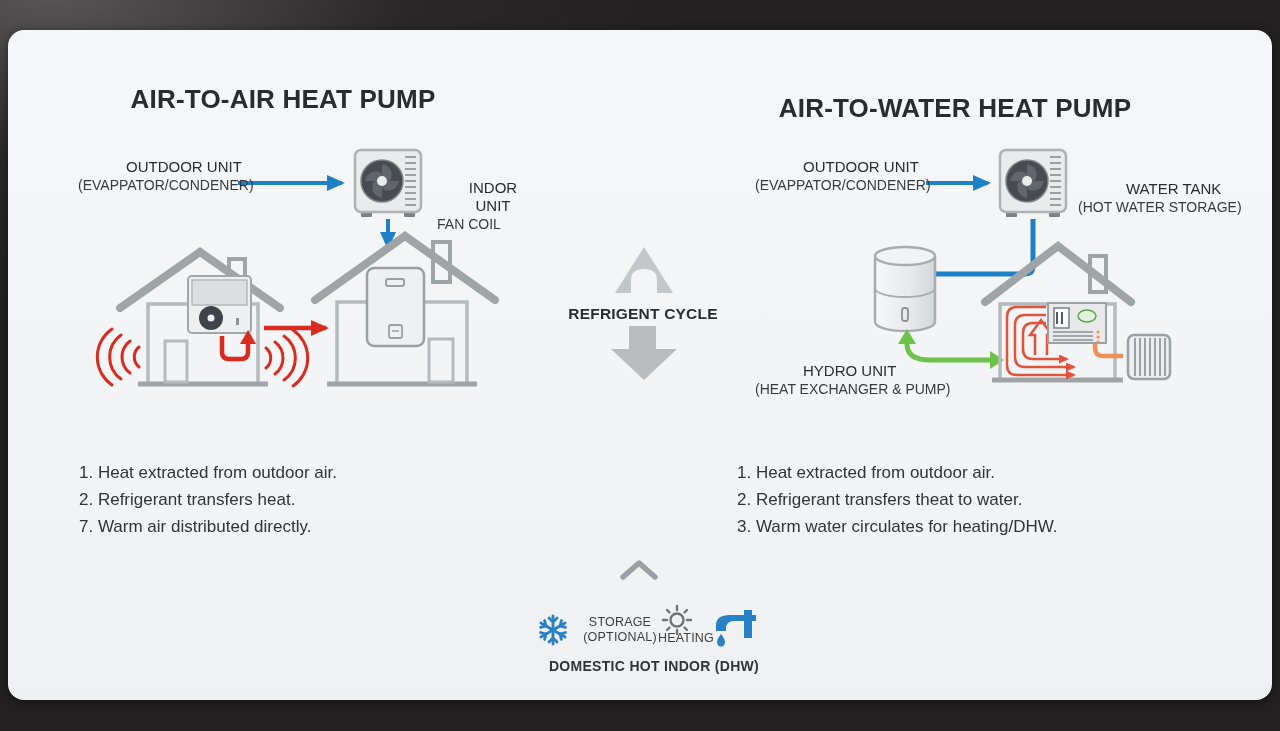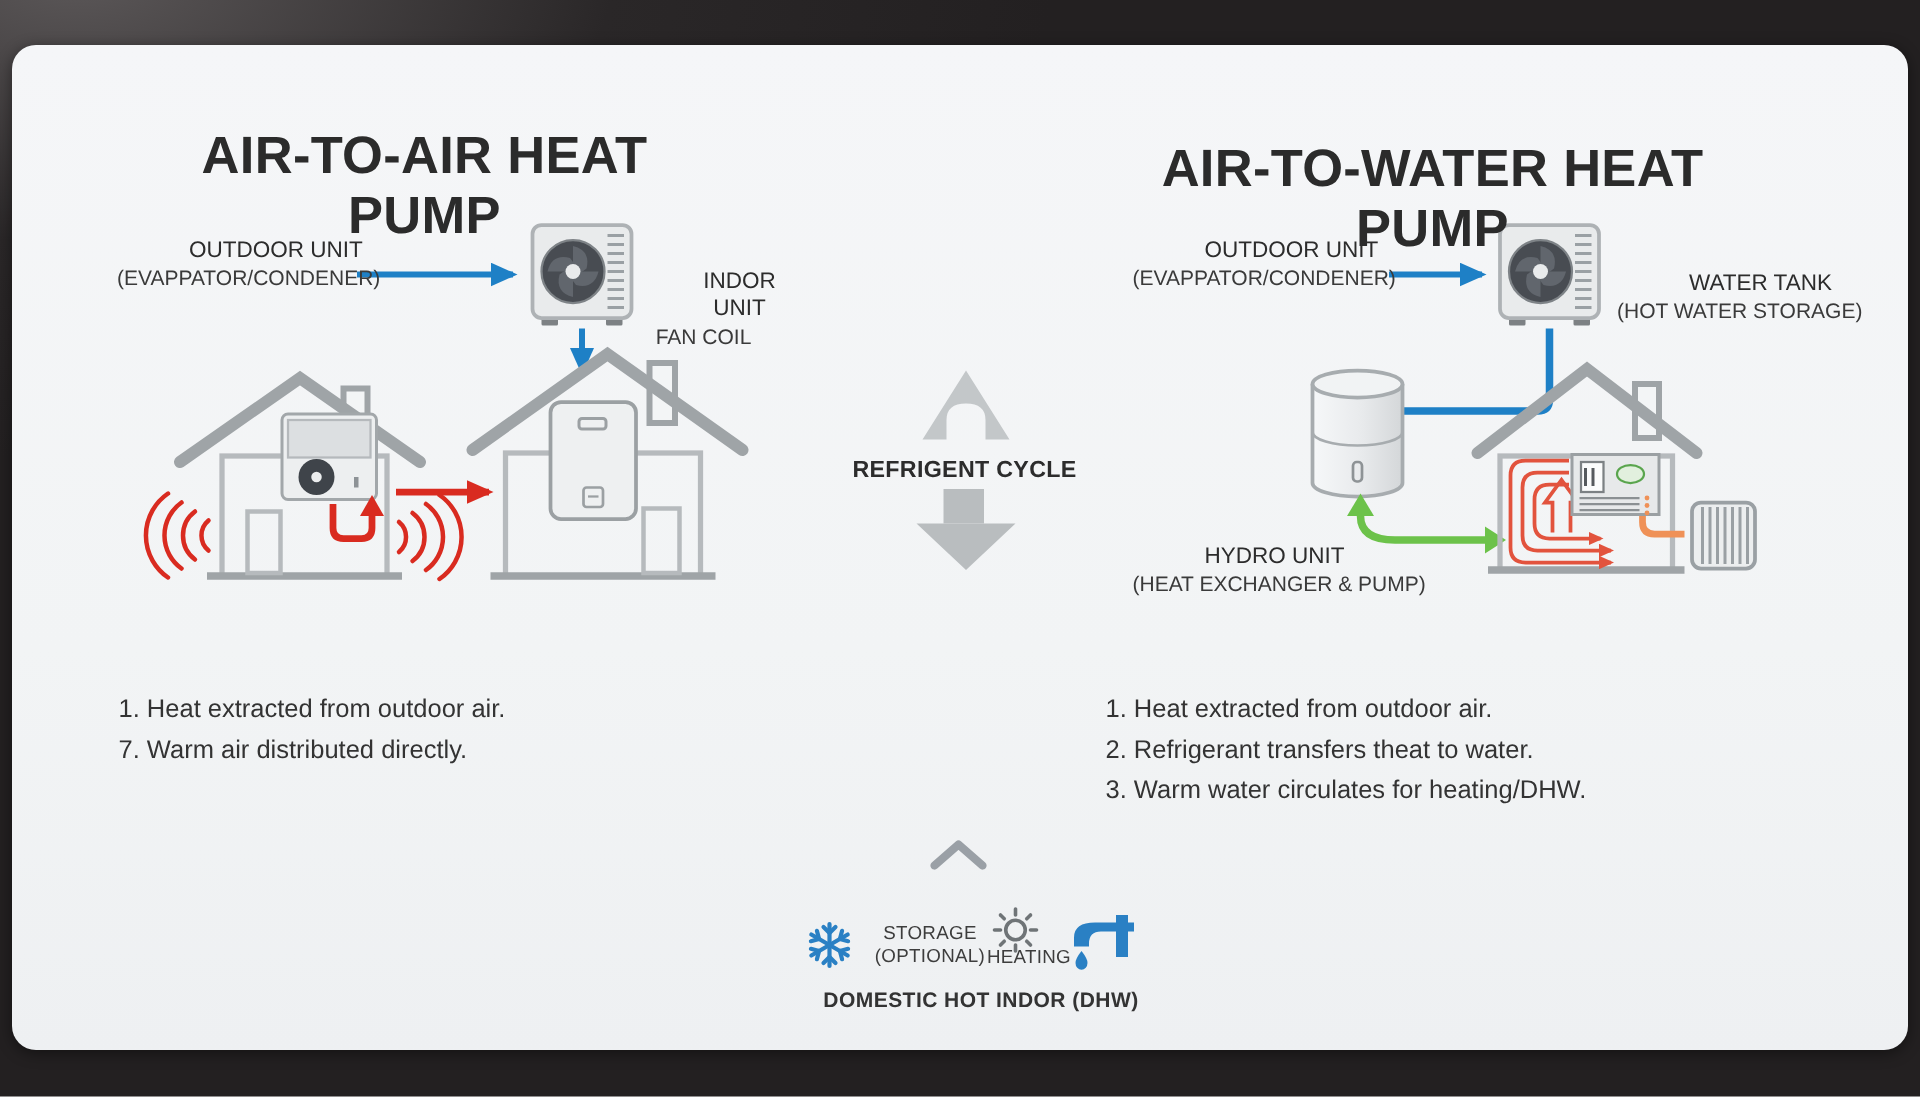--- a/index.html
+++ b/index.html
@@ -8,21 +8,21 @@
     background:radial-gradient(650px 320px at 4% -2%, #5b5758 0%, #2a2728 55%, #232021 100%);
     font-family:"Liberation Sans","DejaVu Sans",sans-serif;
     -webkit-font-smoothing:antialiased;
   }
   .panel{
     position:absolute;left:8px;top:30px;width:1264px;height:670px;
     background:linear-gradient(180deg,#f5f6f8 0%,#f2f4f5 60%,#eef0f2 100%);
     border-radius:16px;box-shadow:0 2px 10px rgba(0,0,0,.45);
   }
   .abs{position:absolute;}
-  .title{font-size:35px;font-weight:bold;color:#2b2b2b;text-align:center;letter-spacing:.2px;}
+  .title{font-size:26px;font-weight:bold;color:#2b2b2b;text-align:center;letter-spacing:.2px;}
   .lab-b{font-size:15px;font-weight:normal;color:#2c2c2c;line-height:18px;margin-left:48px;}
   .lab-s{font-size:14px;font-weight:normal;color:#3a3a3a;line-height:18px;}
   .steps{font-size:17px;color:#333;line-height:27px;white-space:nowrap;}
   .cyc{font-size:15.5px;font-weight:bold;color:#2c2c2c;text-align:center;letter-spacing:.2px;}
   .leg{font-size:12.5px;color:#3d3d3d;line-height:15px;text-align:center;letter-spacing:.2px;}
   .dhw{font-size:14px;font-weight:bold;color:#333;text-align:center;letter-spacing:.3px;}
   .ctr{text-align:center;}
   svg.layer{position:absolute;left:0;top:0;}
 </style>
 </head>
@@ -251,20 +251,21 @@
     <div class="lab-s">(HOT WATER STORAGE)</div>
   </div>
 
   <div class="abs" style="left:747px;top:332px;">
     <div class="lab-b">HYDRO UNIT</div>
     <div class="lab-s">(HEAT EXCHANGER &amp; PUMP)</div>
   </div>
 
   <div class="abs steps" style="left:71px;top:429px;">
     <div>1. Heat extracted from outdoor air.</div>
+    <div>2. Refrigerant transfers heat.</div>
     <div>7. Warm air distributed directly.</div>
   </div>
 
   <div class="abs steps" style="left:729px;top:429px;">
     <div>1. Heat extracted from outdoor air.</div>
     <div>2. Refrigerant transfers theat to water.</div>
     <div>3. Warm water circulates for heating/DHW.</div>
   </div>
 
   <div class="abs leg" style="left:564px;top:585px;width:96px;">

